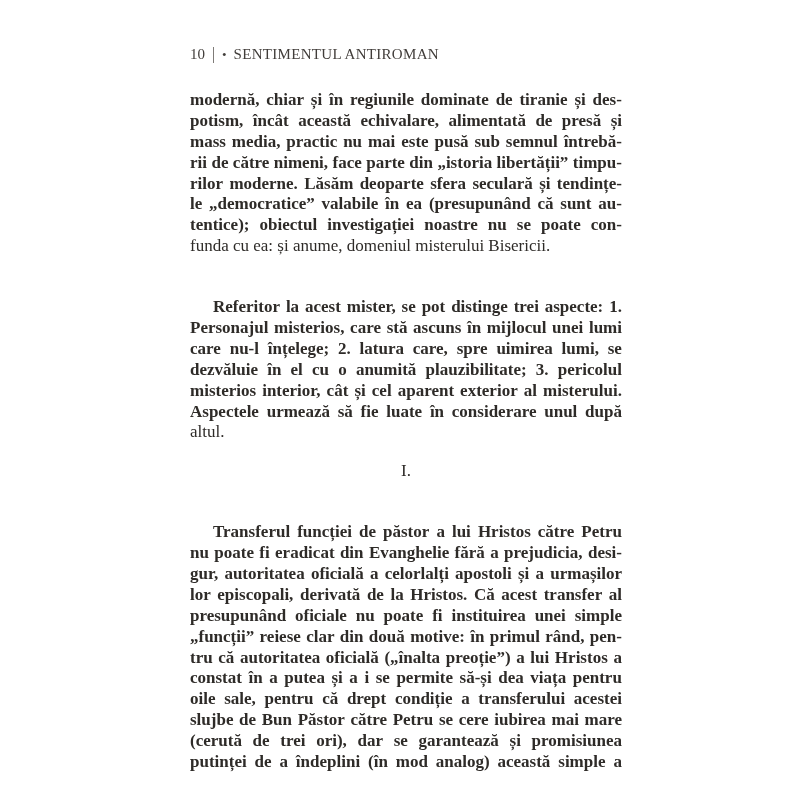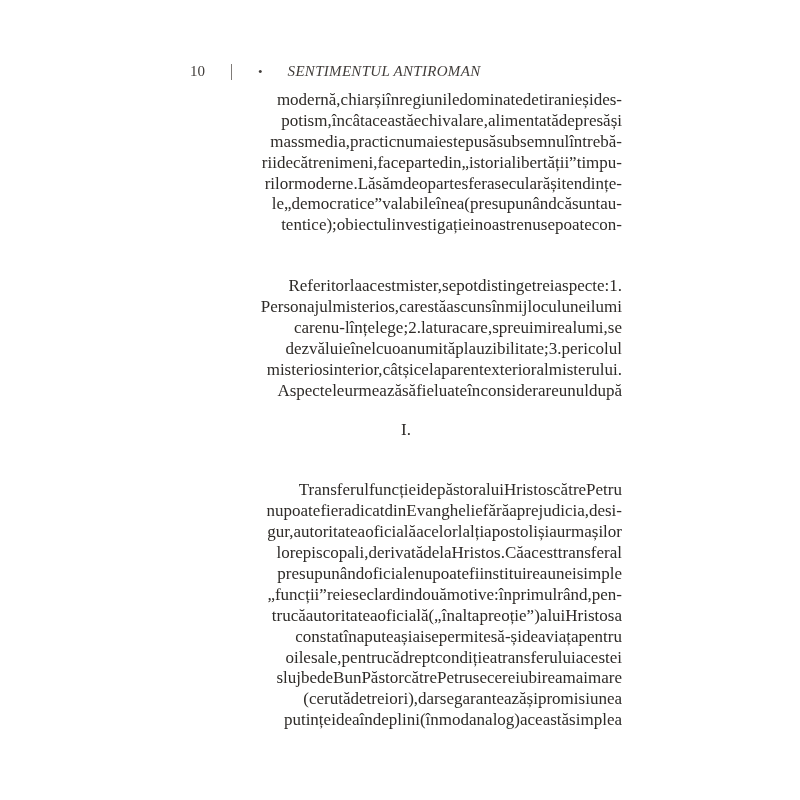--- a/index.html
+++ b/index.html
@@ -9,49 +9,50 @@
     font-family: "Liberation Serif", "DejaVu Serif", serif;
     overflow: hidden;
   }
   .page {
     position: relative;
     width: 800px; height: 800px;
     background: #ffffff;
   }
   .page-header {
     position: absolute;
-    left: 190px; top: 62px;
+    left: 190px; top: 45px;
     width: 432px;
     display: flex;
     align-items: baseline;
-    gap: 25px;
+    gap: 7px;
     font-size: 15px;
     line-height: 18px;
     color: #413d3a;
     white-space: nowrap;
   }
   .page-header .sep { color: #55504c; transform: scaleY(1.05); }
   .page-header .bullet { font-size: 13px; }
-  .page-header .book-title { letter-spacing: 0.3px; font-style: italic; }
+  .page-header .book-title { letter-spacing: 0.3px; }
   .text-column {
     position: absolute;
     left: 190px; top: 90px;
     width: 432px;
     font-size: 17px;
     color: #2e2b28;
   }
   .paragraph { margin: 0; }
   .line {
     height: 20.9px;
     line-height: 20.9px;
     white-space: nowrap;
   }
   .line.j {
     display: flex;
-    justify-content: flex-end;
+    justify-content: space-between;
+    font-weight: bold;
   }
   .line.j span { display: inline-block; }
   .line.indent { padding-left: 23px; margin-top: 40px; }
   .section-heading {
     height: 20.9px;
     line-height: 20.9px;
     margin: 18px 0 18px 0;
     text-align: center;
     font-size: 17px;
     color: #2e2b28;
@@ -141,20 +142,21 @@
         <div class="line j">
           <span>tentice);</span>
           <span>obiectul</span>
           <span>investigației</span>
           <span>noastre</span>
           <span>nu</span>
           <span>se</span>
           <span>poate</span>
           <span>con-</span>
         </div>
+        <div class="line">funda cu ea: și anume, domeniul misterului Bisericii.</div>
       </div>
       <div class="paragraph">
         <div class="line j indent">
           <span>Referitor</span>
           <span>la</span>
           <span>acest</span>
           <span>mister,</span>
           <span>se</span>
           <span>pot</span>
           <span>distinge</span>
@@ -211,20 +213,21 @@
           <span>Aspectele</span>
           <span>urmează</span>
           <span>să</span>
           <span>fie</span>
           <span>luate</span>
           <span>în</span>
           <span>considerare</span>
           <span>unul</span>
           <span>după</span>
         </div>
+        <div class="line">altul.</div>
       </div>
       <div class="section-heading">I.</div>
       <div class="paragraph">
         <div class="line j indent">
           <span>Transferul</span>
           <span>funcției</span>
           <span>de</span>
           <span>păstor</span>
           <span>a</span>
           <span>lui</span>

